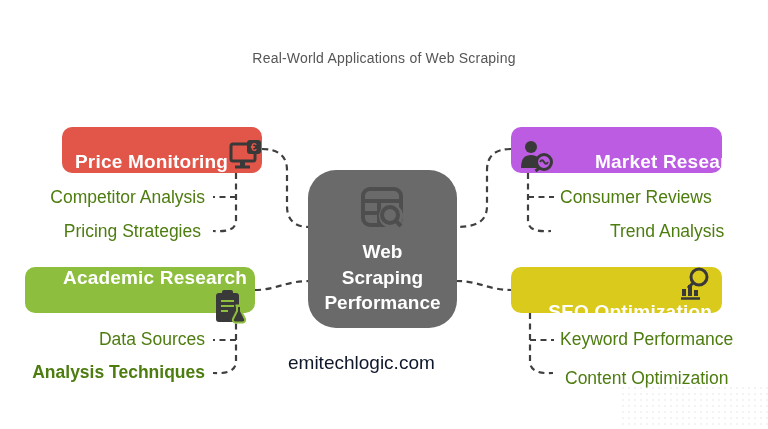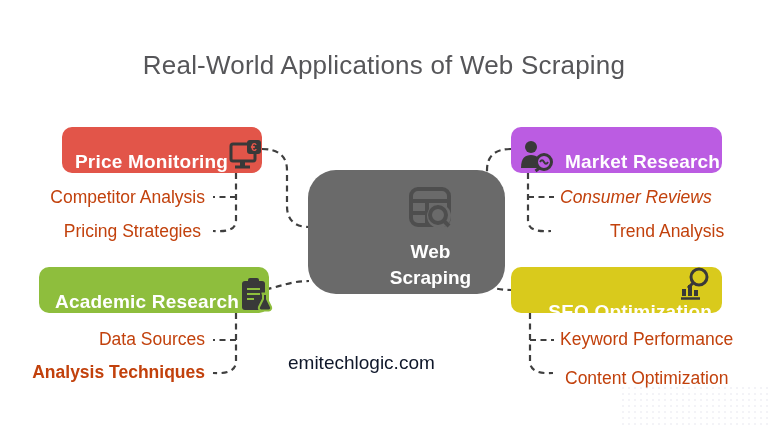--- a/index.html
+++ b/index.html
@@ -2,44 +2,44 @@
 <html><head>
 <meta charset="utf-8">
 <style>
   html,body{margin:0;padding:0;background:#fff;}
   .canvas{
     position:relative;width:768px;height:429px;background:#ffffff;
     font-family:"Liberation Sans", sans-serif;overflow:hidden;
   }
   .title{
     position:absolute;left:0;top:50px;width:768px;text-align:center;
-    font-size:26px;color:#565659;letter-spacing:.2px;
+    font-size:14px;color:#565659;letter-spacing:.2px;
   }
   svg.connectors{position:absolute;left:0;top:0;}
   .connectors path{fill:none;stroke:#3f3f3f;stroke-width:2.2;stroke-dasharray:6 4.5;}
   .branch-box{
     position:absolute;height:46px;border-radius:10px;display:flex;align-items:flex-end;
     box-sizing:border-box;color:#fff;font-size:19px;font-weight:600;letter-spacing:.2px;
   }
   .branch-box .lbl{white-space:nowrap;}
   .bb-price{left:62px;top:127px;width:200px;padding:0 8px 0 13px;justify-content:space-between;}
   .bb-market{left:511px;top:127px;width:211px;padding:0 10px 0 8px;}
-  .bb-academic{left:39px;top:267px;width:230px;padding:0 8px 0 16px;justify-content:space-between;}
+  .bb-academic{left:25px;top:267px;width:230px;padding:0 8px 0 16px;justify-content:space-between;flex-direction:column;}
   .bb-seo{left:511px;top:267px;width:211px;padding:0 10px 0 8px;flex-direction:column;}
   .bb-market .lbl,.bb-seo .lbl{margin-left:10px;}
   .icon{flex:0 0 auto;display:block;}
   .center-node{
-    position:absolute;left:308px;top:170px;width:149px;height:124px;border-radius:28px;
-    display:flex;flex-direction:column;align-items:center;padding-left:48px;
+    position:absolute;left:308px;top:170px;width:149px;height:158px;border-radius:28px;
+    display:flex;flex-direction:column;align-items:center;
   }
   .center-node .node-text{
     margin-top:7px;text-align:center;color:#fff;font-size:19px;font-weight:600;line-height:25.5px;
   }
   .sub-label{
-    position:absolute;font-size:17.5px;color:#c2410c;white-space:nowrap;line-height:18px;
+    position:absolute;font-size:17.5px;color:#4d7c0f;white-space:nowrap;line-height:18px;
   }
   .watermark{
     position:absolute;left:288px;top:352px;font-size:19px;color:#0f172a;white-space:nowrap;
   }
   .corner-dots{
     position:absolute;right:0;bottom:0;width:148px;height:44px;opacity:.55;
     background-image:radial-gradient(#e9e9f0 1px, transparent 1.2px);
     background-size:6px 6px;
   }
 </style>
@@ -65,21 +65,21 @@
     <span class="lbl">Price Monitoring</span>
     <svg class="icon" width="36" height="34" viewBox="0 0 36 34">
       <rect x="3" y="5" width="24" height="17" rx="2" fill="none" stroke="#393939" stroke-width="3"></rect>
       <rect x="12" y="22" width="5" height="5" fill="#393939"></rect>
       <path d="M7,28 H22" stroke="#393939" stroke-width="3"></path>
       <rect x="19" y="1" width="14" height="14" rx="3" fill="#393939"></rect>
       <text x="26" y="12" text-anchor="middle" font-size="11" font-weight="bold" fill="#e25549">€</text>
     </svg>
   </div>
 
-  <div class="branch-box bb-market" style="background: rgb(187, 92, 226);">
+  <div class="branch-box bb-market" style="background: rgb(187, 92, 226); gap: 30px;">
     <svg class="icon" width="36" height="34" viewBox="0 0 36 34">
       <circle cx="12" cy="8" r="6" fill="#393939"></circle>
       <path d="M2,29 C2,19 6,16 12,16 C18,16 22,19 22,29 Z" fill="#393939"></path>
       <path d="M20.5,29 L16.5,32" stroke="#393939" stroke-width="3"></path>
       <circle cx="25" cy="23" r="7.5" fill="#bb5ce2" stroke="#393939" stroke-width="3"></circle>
       <path d="M21,23 q2,-3.5 4,0 q2,3.5 4,0" fill="none" stroke="#393939" stroke-width="2"></path>
     </svg>
     <span class="lbl">Market Research</span>
   </div>
 
@@ -112,27 +112,27 @@
       <path d="M5,17 H43" stroke="#4e4e4e" stroke-width="4"></path>
       <path d="M21,17 V41" stroke="#4e4e4e" stroke-width="4"></path>
       <path d="M5,29 H26" stroke="#4e4e4e" stroke-width="4"></path>
       <circle cx="33" cy="32" r="12" fill="#6a6a6a"></circle>
       <circle cx="32" cy="31" r="8" fill="none" stroke="#4e4e4e" stroke-width="4"></circle>
       <path d="M38,37 L43,42" stroke="#4e4e4e" stroke-width="4"></path>
     </svg>
     <div class="node-text">
       <div>Web</div>
       <div>Scraping</div>
-      <div>Optimization</div>
+      <div>Performance</div>
     </div>
   </div>
 
   <div class="sub-label" style="right:563px;top:188px;">Competitor Analysis</div>
   <div class="sub-label" style="right:567px;top:222px;">Pricing Strategies</div>
-  <div class="sub-label" style="left:560px;top:188px;font-style:italic;">Consumer Reviews</div>
+  <div class="sub-label" style="left:560px;top:188px;">Consumer Reviews</div>
   <div class="sub-label" style="left:562px;top:222px;margin-left:48px;">Trend Analysis</div>
   <div class="sub-label" style="right:563px;top:330px;">Data Sources</div>
   <div class="sub-label" style="right:563px;top:363px;font-weight:bold;">Analysis Techniques</div>
   <div class="sub-label" style="left:560px;top:330px;">Keyword Performance</div>
   <div class="sub-label" style="left:565px;top:363px;margin-top:6px;">Content Optimization</div>
 
   <div class="watermark">emitechlogic.com</div>
 
   <div class="corner-dots"></div>
 

